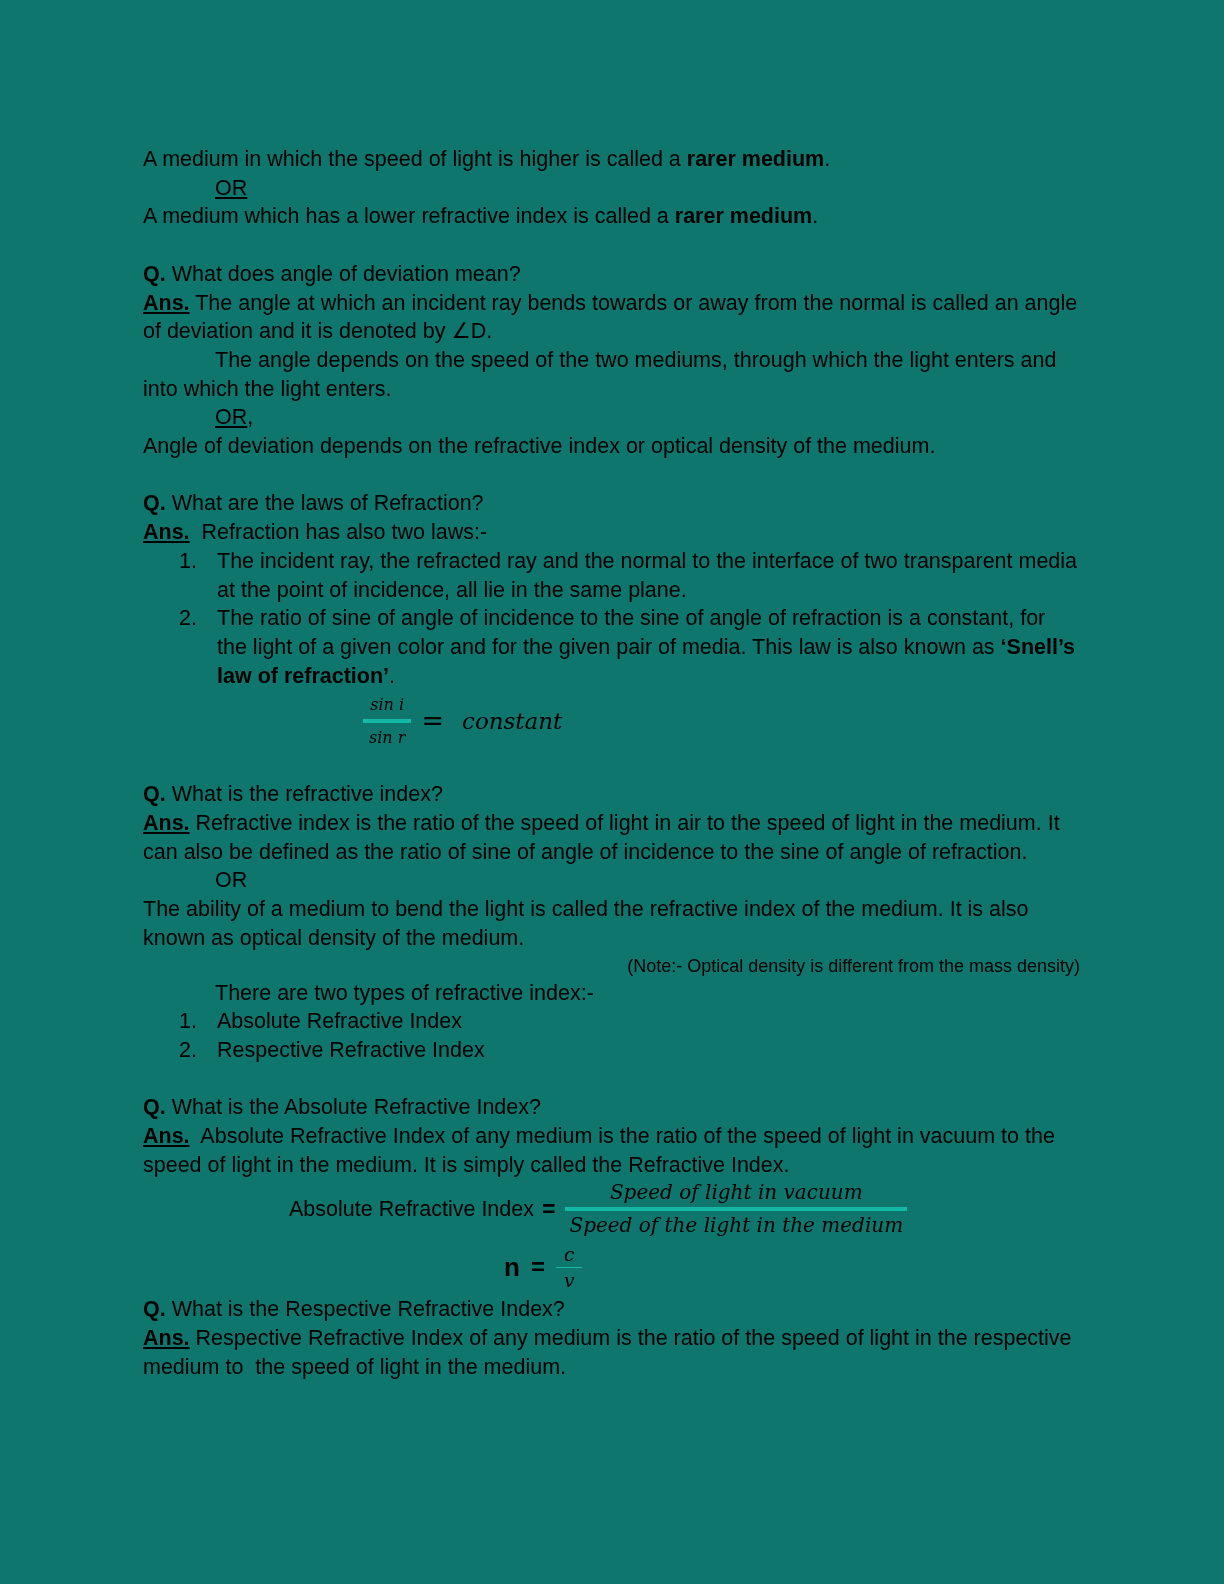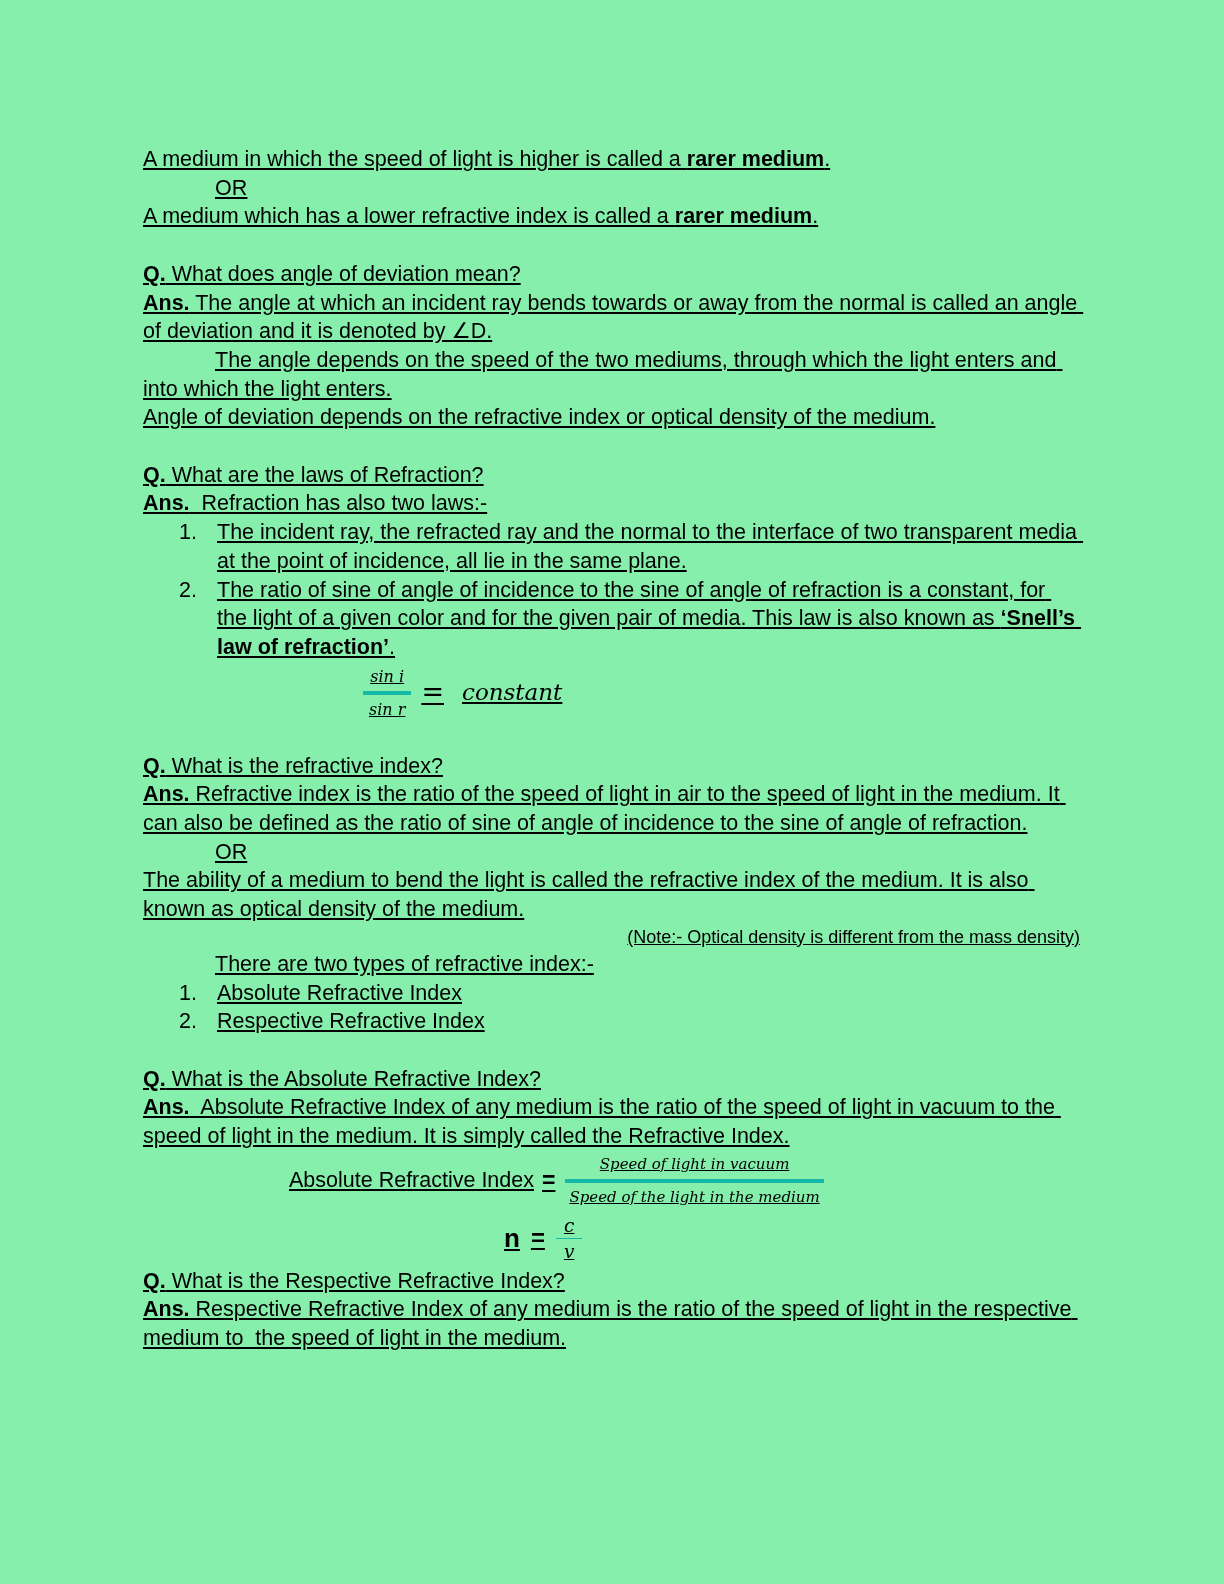--- a/index.html
+++ b/index.html
@@ -1,28 +1,27 @@
 <!DOCTYPE html>
 <html><head>
 <meta charset="utf-8">
 <style>
   html, body { margin: 0; padding: 0; background: #ffffff; }
   .page {
     position: relative;
     width: 1224px;
     height: 1584px;
-    background: #86efac;
+    background: #0f766e;
     color: #000000;
     font-family: "Liberation Sans", sans-serif;
     font-size: 21.5px;
     line-height: 28.7px;
     box-sizing: border-box;
     padding: 145px 144px 0 143px;
     overflow: hidden;
-    text-decoration: underline;
   }
   .page p { margin: 0; white-space: pre-wrap; }
   .blank { height: 28.7px; }
   .tab { text-indent: 72px; }
   .b { font-weight: bold; }
   .u { text-decoration: underline; }
   .ansl { font-weight: bold; text-decoration: underline; }
 
   .list-item { position: relative; padding-left: 74px; white-space: pre-wrap; }
   .list-item .num { position: absolute; left: 36px; top: 0; }
@@ -38,21 +37,21 @@
   .f-snell { margin-left: 220px; height: 62px; margin-bottom: 28px; }
   .f-snell .frac { font-size: 16px; line-height: 23px; }
   .f-snell .fnum { padding: 0 6px 3px; }
   .f-snell .fden { padding: 3px 6px 0; }
   .f-snell .eq { font-size: 27px; margin: 0 18px 0 10px; }
   .f-snell .rhs { font-size: 23px; }
 
   .f-abs { margin-left: 146px; height: 60px; }
   .f-abs .flabel { font-family: "Liberation Sans", sans-serif; font-size: 21.5px; }
   .f-abs .eq { font-family: "Liberation Sans", sans-serif; font-weight: bold; font-size: 23px; margin: 0 10px 0 8px; }
-  .f-abs .frac { font-size: 15px; line-height: 25px; }
+  .f-abs .frac { font-size: 20px; line-height: 25px; }
   .f-abs .fnum { padding: 0 10px 2px; }
   .f-abs .fden { padding: 2px 4px 0; text-align: right; }
 
   .f-n { margin-left: 361px; height: 56px; }
   .f-n .flhs { font-family: "Liberation Sans", sans-serif; font-weight: bold; font-size: 26px; }
   .f-n .eq { font-family: "Liberation Sans", sans-serif; font-weight: bold; font-size: 24px; margin: 0 11px; }
   .f-n .frac { font-size: 18.5px; line-height: 21px; }
   .f-n .fnum { padding: 0 8px 2px; }
   .f-n .fden { border-top-width: 1.5px; padding: 2px 8px 0; }
 </style>
@@ -68,20 +67,21 @@
   <p><span>A medium which has a lower refractive index is called a </span><span class="b">rarer medium</span><span>.</span></p>
 
   <div class="blank"></div>
 
   <p><span class="b">Q.</span><span> What does angle of deviation mean?</span></p>
 
   <p><span class="ansl">Ans.</span><span> The angle at which an incident ray bends towards or away from the normal is called an angle of deviation and it is denoted by ∠D.</span></p>
 
   <p class="tab"><span>The angle depends on the speed of the two mediums, through which the light enters and into which the light enters.</span></p>
 
+  <p class="tab"><span class="u">OR</span><span>,</span></p>
 
   <p><span>Angle of deviation depends on the refractive index or optical density of the medium.</span></p>
 
   <div class="blank"></div>
 
   <p><span class="b">Q.</span><span> What are the laws of Refraction?</span></p>
 
   <p><span class="ansl">Ans.</span><span>  Refraction has also two laws:-</span></p>
 
   <div class="list-item"><span class="num">1.</span><span>The incident ray, the refracted ray and the normal to the interface of two transparent media at the point of incidence, all lie in the same plane.</span></div>

